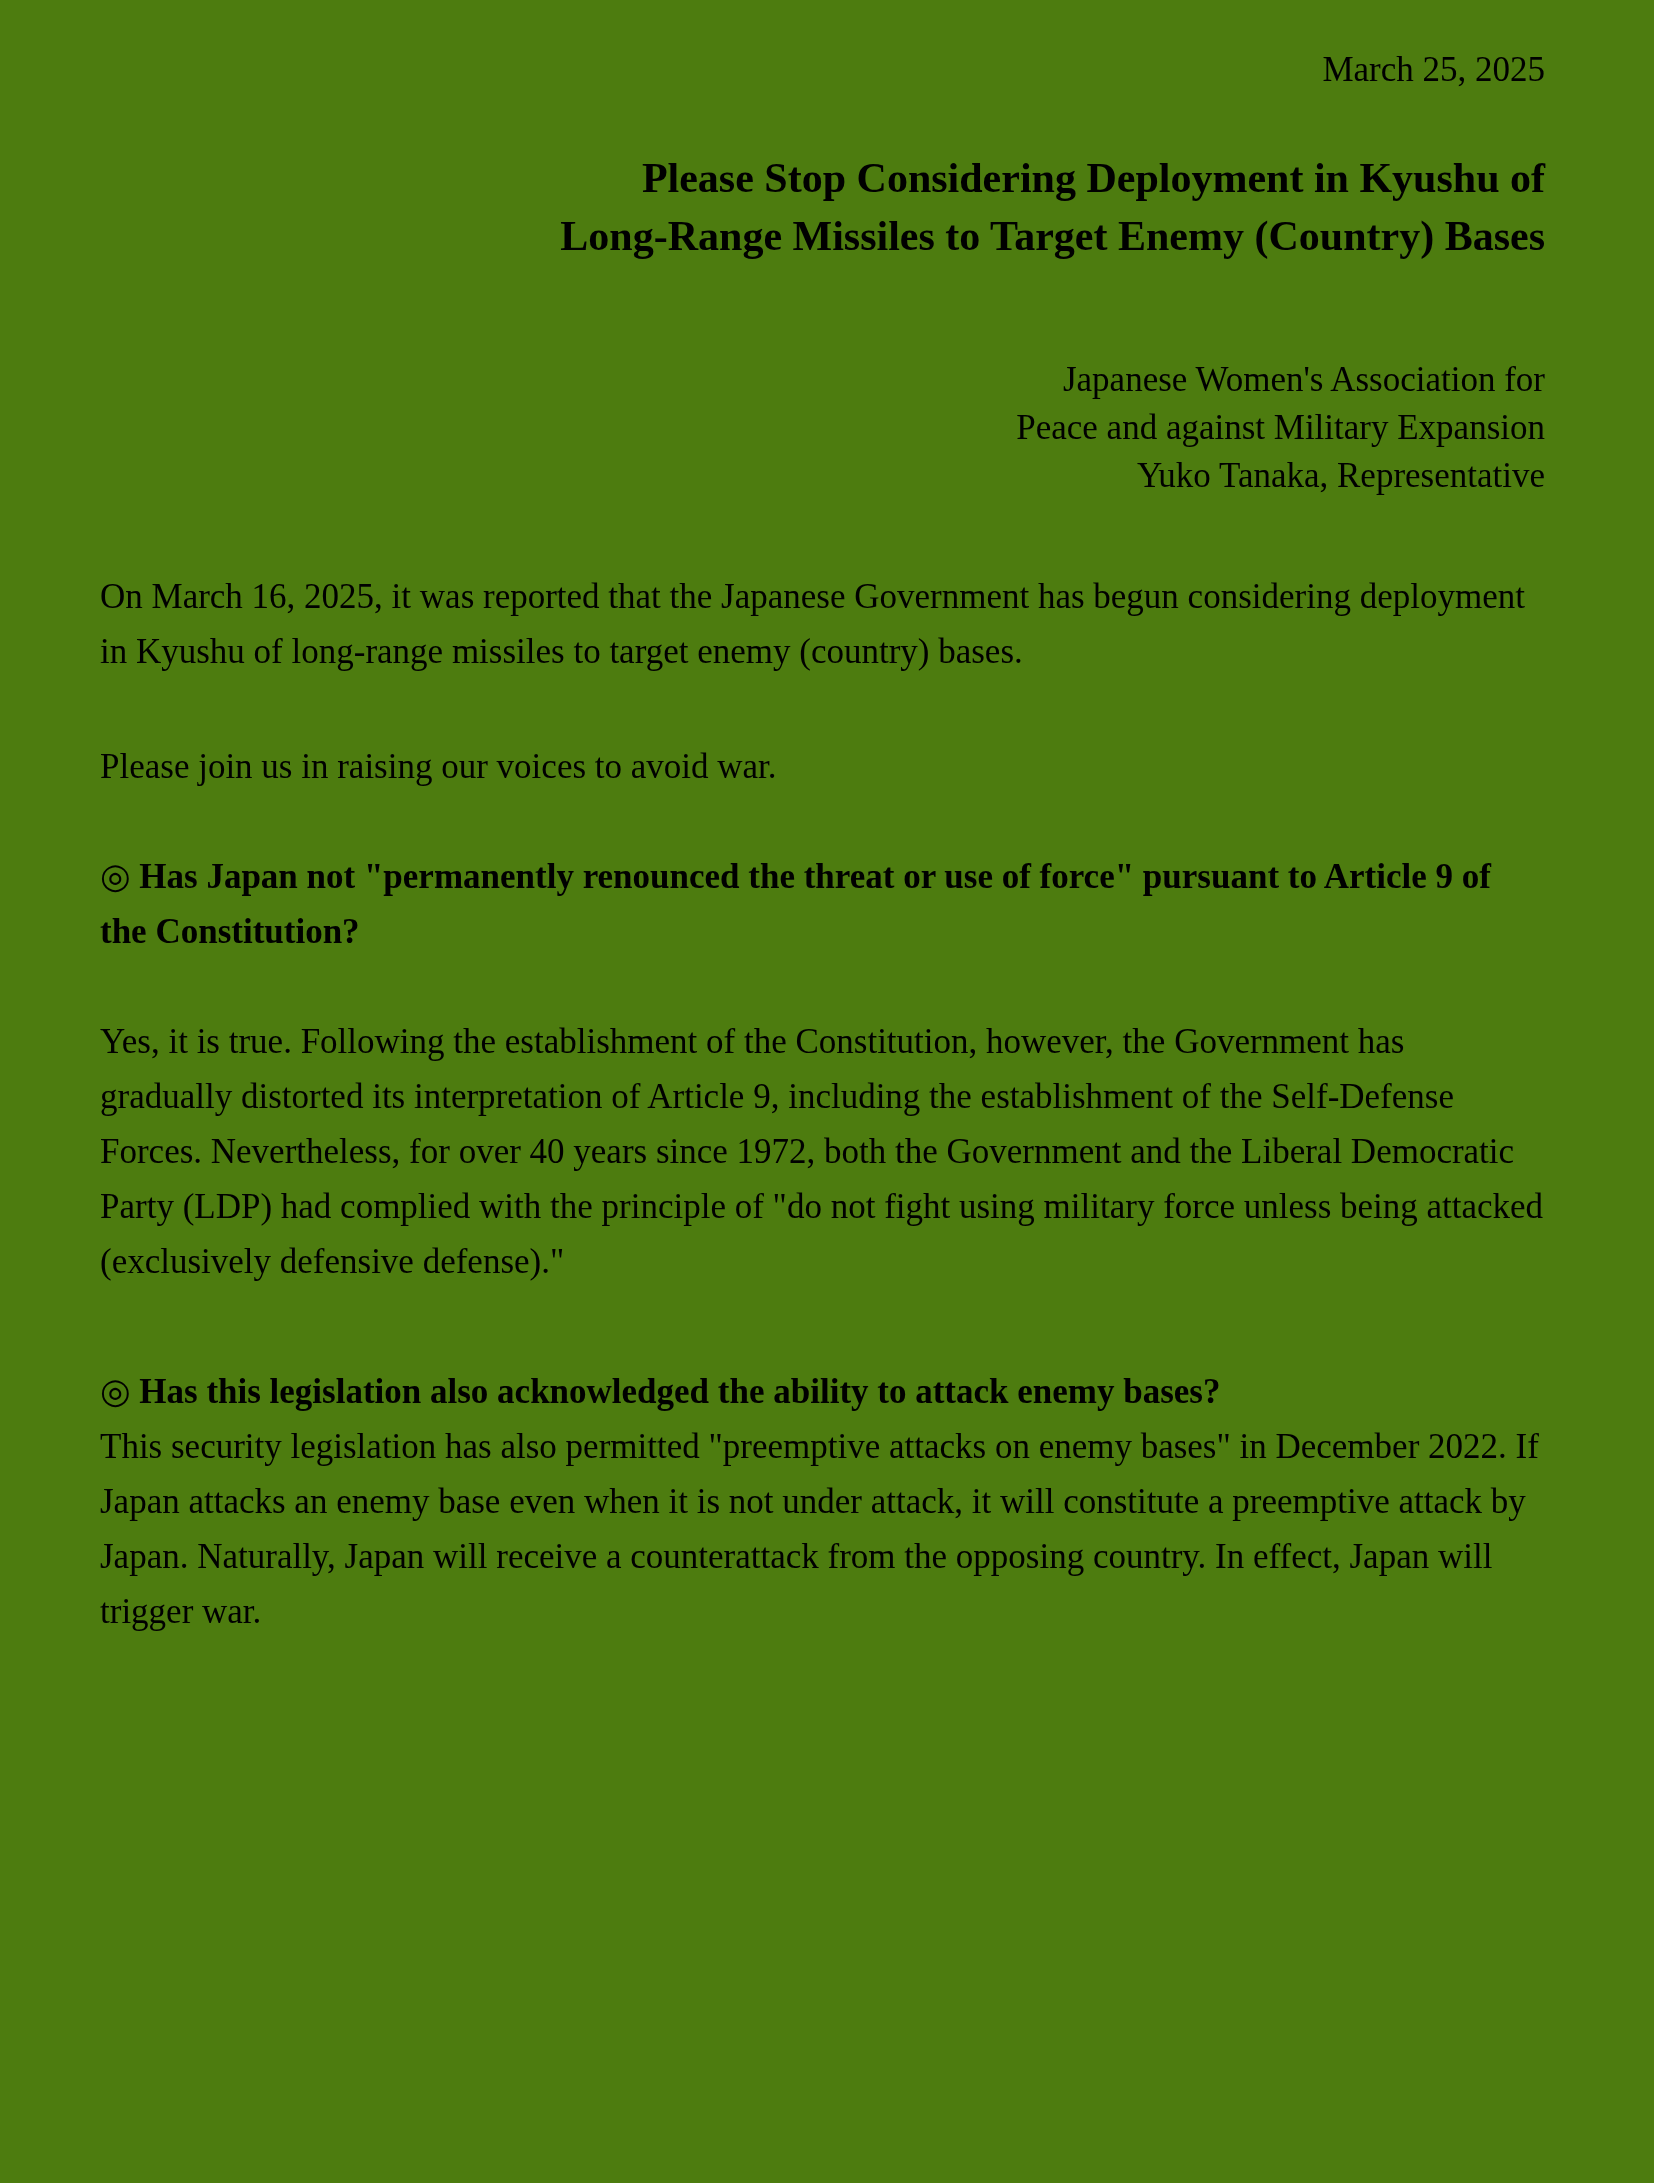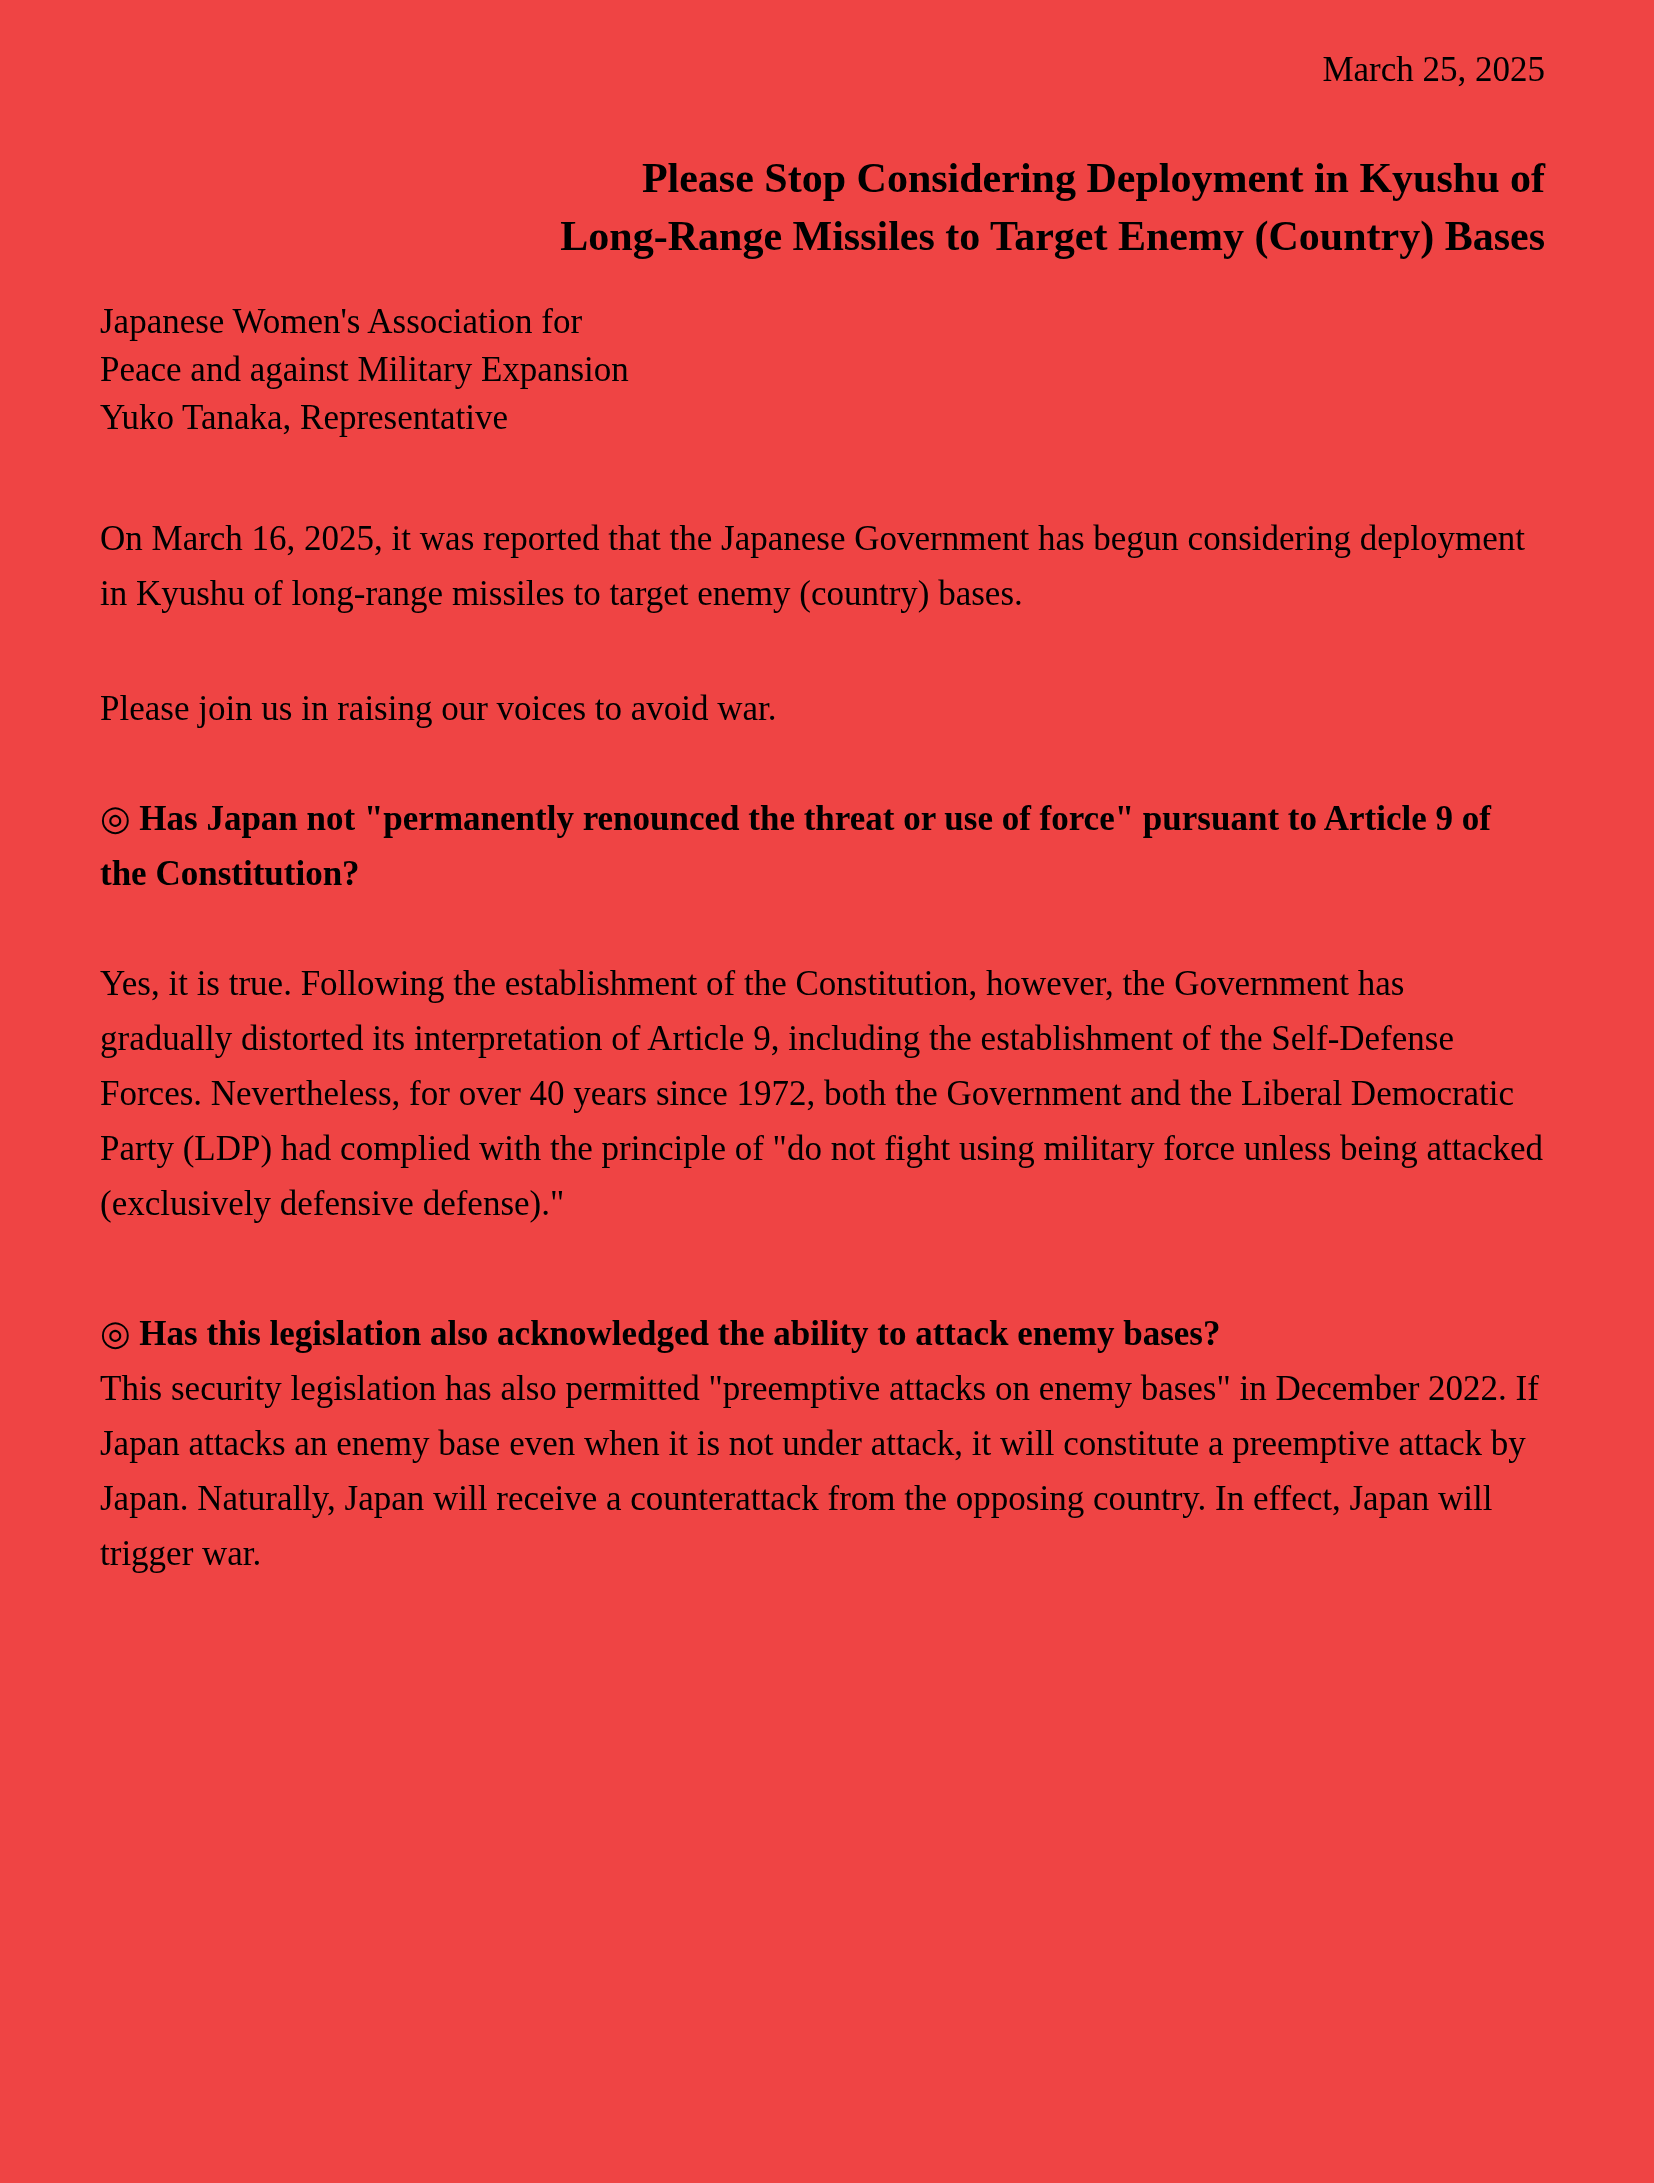--- a/index.html
+++ b/index.html
@@ -4,42 +4,42 @@
 <style>
   html, body {
     margin: 0;
     padding: 0;
     background: #ffffff;
   }
   .page {
     position: relative;
     width: 1654px;
     height: 2183px;
-    background: #ef4444;
+    background: #4d7c0f;
     color: #000000;
     font-family: "Liberation Serif", "DejaVu Serif", serif;
     box-sizing: border-box;
     padding: 50px 109px 0 100px;
     overflow: hidden;
   }
   .date {
     text-align: right;
     font-size: 35px;
     line-height: 40px;
   }
   .title {
     margin-top: 59px;
     text-align: right;
     font-weight: bold;
     font-size: 42px;
     line-height: 58px;
   }
   .attribution {
-    margin-top: 33px;
-    text-align: left;
+    margin-top: 91px;
+    text-align: right;
     font-size: 35px;
     line-height: 48px;
   }
   .body {
     margin-top: 69px;
     font-size: 35px;
     line-height: 55px;
   }
   .para {
     margin: 0 0 55px 0;

